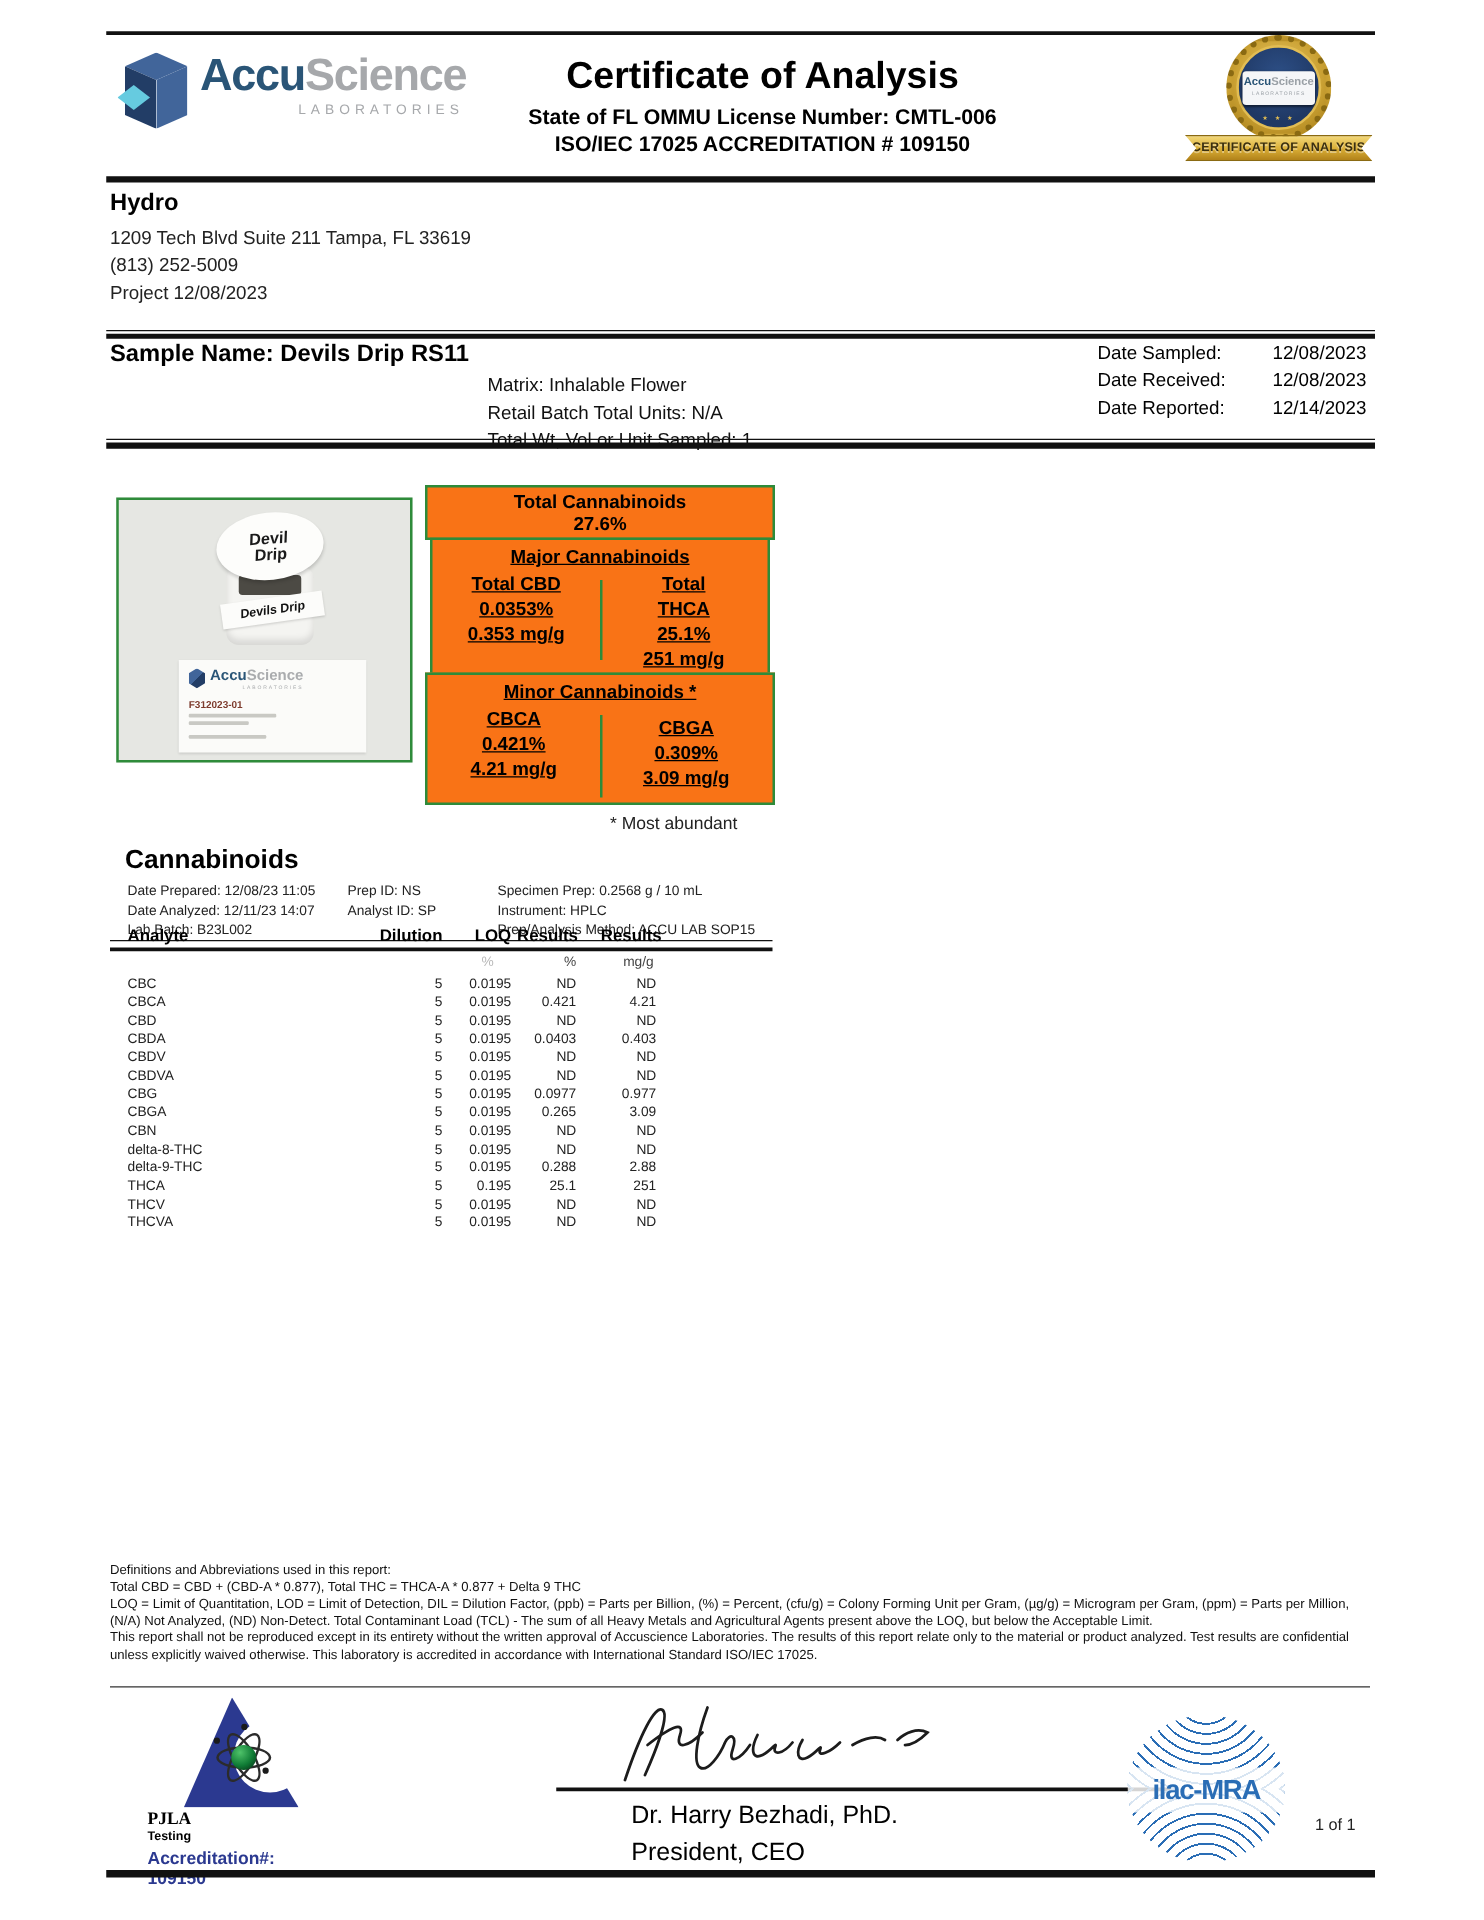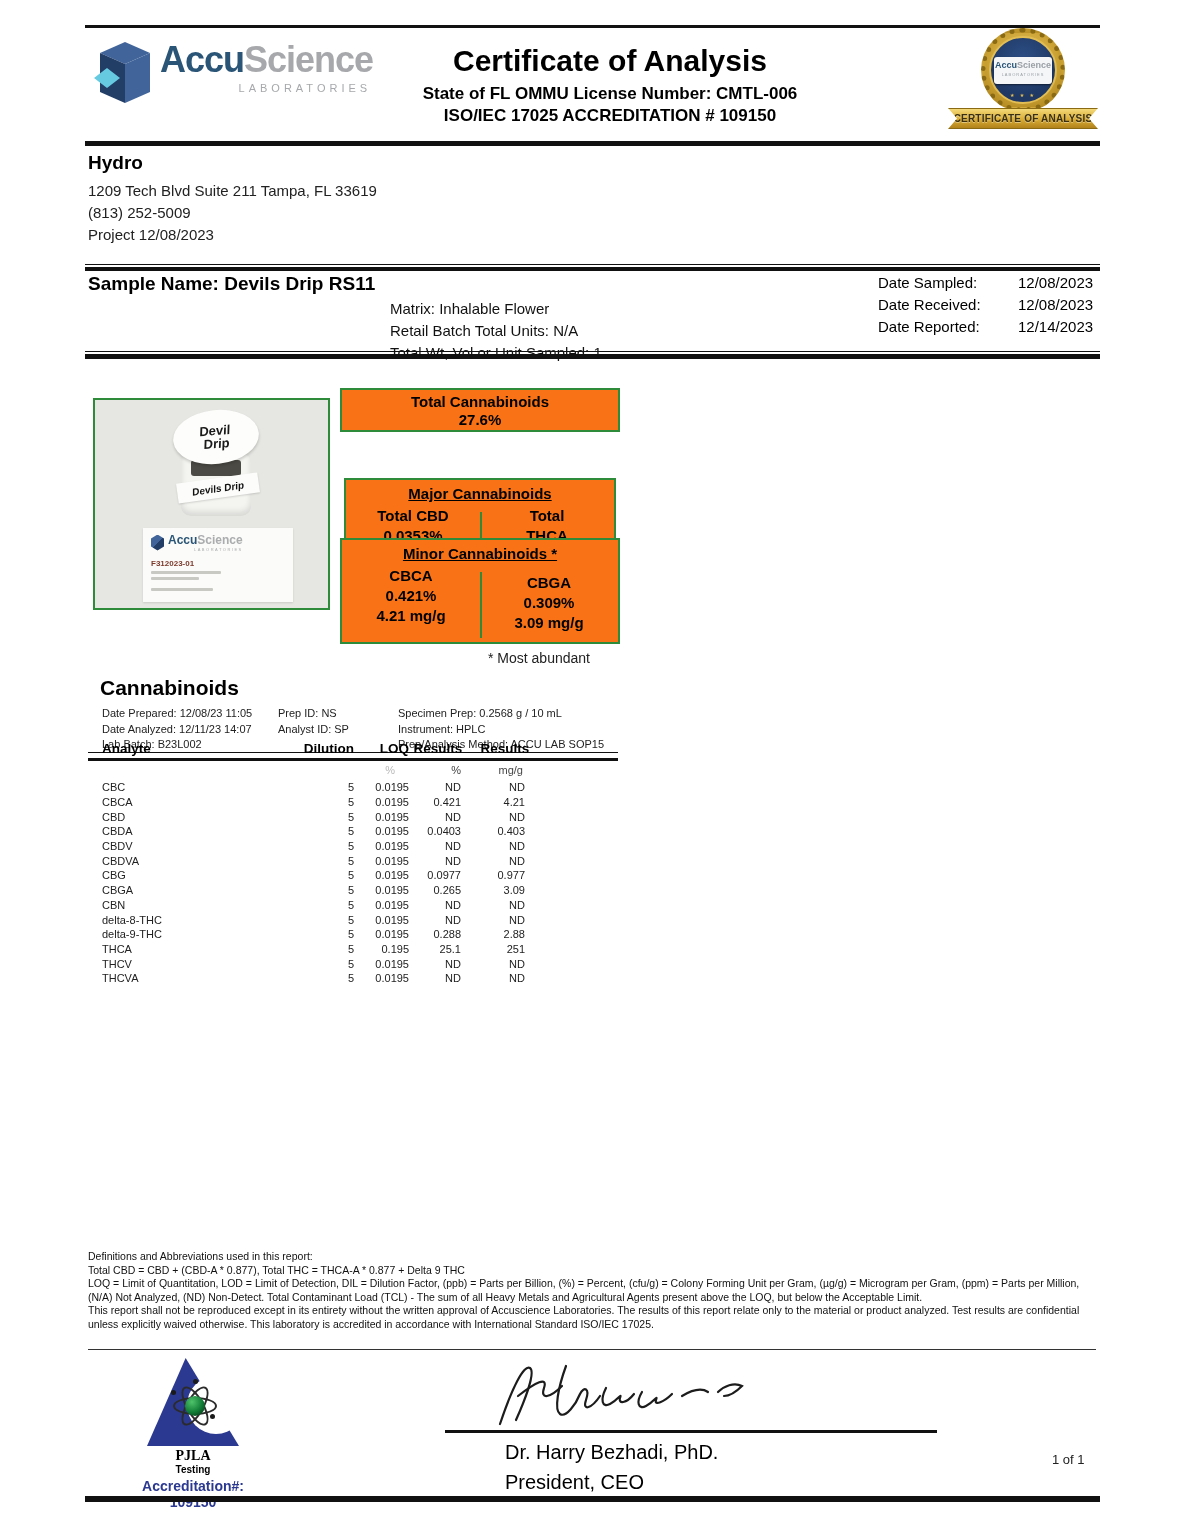--- a/index.html
+++ b/index.html
@@ -77,26 +77,26 @@
   .mini-cube { width:13px; height:16px; margin-right:4px; background:linear-gradient(135deg,#41659a 0 50%,#223d66 50% 100%); clip-path:polygon(50% 0,100% 25%,100% 75%,50% 100%,0 75%,0 25%); }
   .mini-name { font-size:12px; font-weight:bold; }
   .mini-name .a { color:var(--brand_navy,#2a5577); } .mini-name .b { color:#aaacae; }
   .mini-sub { font-size:4px; letter-spacing:1.5px; color:#aaacae; text-align:right; }
   .label-id { font-size:8px; font-weight:bold; color:#7d3b2d; margin-top:7px; }
   .label-line { height:3px; background:#c9c9c4; margin-top:3px; border-radius:1px; }
   .label-line.w1{width:70px;} .label-line.w2{width:48px;} .label-line.w3{width:62px; margin-top:8px;}
 
   .gbox { position:absolute; border:2px solid var(--accent_green,#2e8b3a); background:#f97316; text-align:center; }
   .box-total { left:340px; top:388px; width:280px; height:44px; padding-top:3px; }
-  .box-major { left:344px; top:430px; width:272px; height:110px;margin-top:48px; }
+  .box-major { left:344px; top:430px; width:272px; height:110px; }
   .box-minor { left:340px; top:538px; width:280px; height:106px; }
   .gbox .btitle { font-size:15px; font-weight:bold; }
   .gbox .btitle.u { text-decoration:underline; margin-top:5px; }
   .gbox .bvalue { font-size:15px; font-weight:bold; margin-top:1px; }
-  .twocol { display:flex; margin-top:4px; }
+  .twocol { display:flex; margin-top:4px;text-decoration:underline; }
   .twocol .col { flex:1; font-size:15px; font-weight:bold; line-height:20px; }
   .vdiv { position:absolute; left:50%; width:2px; background:var(--accent_green,#2e8b3a); }
   .box-major .vdiv { top:32px; bottom:10px; }
   .box-minor .vdiv { top:32px; bottom:4px; }
   .col.shift { padding-top:7px; }
   .footnote { position:absolute; left:488px; top:650px; font-size:14px; color:#222; }
 
   
   .cann-heading { position:absolute; left:100px; top:676px; font-size:21px; font-weight:bold; }
   .meta { position:absolute; top:706px; font-size:11px; color:#222; line-height:15.5px; }
@@ -120,21 +120,21 @@
   .c-loq { width:55px; text-align:right; }
   .c-res1 { width:52px; text-align:right; }
   .c-res2 { width:64px; text-align:right; }
 
   
   .defs { position:absolute; left:88px; top:1250px; width:1008px; font-size:10.5px; line-height:13.5px; color:#111; }
   .defs div { margin:0; }
   .defs-rule { left:88px; top:1349px; width:1008px; height:1px; background:#333; }
 
   
-  .pjla { position:absolute; left:118px; top:1358px; width:150px; text-align:center; }
+  .pjla { position:absolute; left:118px; top:1358px; width:150px; }
   .pjla-logo { position:relative; width:104px; height:88px; margin:0 auto; }
   .pjla-tri { position:absolute; left:6px; top:0; width:92px; height:88px; background:var(--pjla_blue,#2b3990); clip-path:polygon(42% 0,100% 100%,0 100%); }
   .pjla-cut { position:absolute; left:46px; top:18px; width:58px; height:58px; background:#fff; border-radius:50%; }
   .pjla-atom { position:absolute; left:28px; top:22px; width:52px; height:52px; }
   .pjla-ball { position:absolute; left:16px; top:16px; width:20px; height:20px; border-radius:50%; background:radial-gradient(circle at 35% 30%, #4fc36a 0%, #0f7b35 55%, #04230f 100%); }
   .orbit { position:absolute; left:4px; top:17px; width:44px; height:18px; border:2px solid #2b2b2b; border-radius:50%; }
   .orbit.o2 { transform:rotate(60deg); } .orbit.o3 { transform:rotate(120deg); }
   .orbit-dot { position:absolute; width:5px; height:5px; background:#1a1a1a; border-radius:50%; }
   .od1 { left:2px; top:10px; } .od2 { right:6px; top:34px; } .od3 { left:24px; top:-1px; }
   .pjla-name { font-family:"Liberation Serif", serif; font-size:14px; font-weight:bold; margin-top:2px; }
@@ -470,17 +470,23 @@
       <path d="M128 30 C122 42 124 50 132 46 C140 42 144 34 142 40 C140 46 148 46 156 36"></path>
       <path d="M164 34 C158 44 160 52 168 48 C176 44 180 36 178 42 C176 48 186 44 194 36"></path>
       <path d="M204 38 C214 32 224 30 230 34"></path>
       <path d="M240 34 C246 28 256 24 264 28 C258 34 252 38 246 38"></path>
     </g>
   </svg>
   <div class="rule sig-line"></div>
   <div class="signer-name">Dr. Harry Bezhadi, PhD.</div>
   <div class="signer-title">President, CEO</div>
 
+  <div class="ilac">
+    <div class="ilac-rings-top"></div>
+    <div class="ilac-rings-bot"></div>
+    <div class="ilac-band"></div>
+    <div class="ilac-text">ilac-MRA</div>
+  </div>
   <div class="page-num">1 of 1</div>
 
   <div class="rule bottom-bar"></div>
 
 </div>
 
 </body></html>

